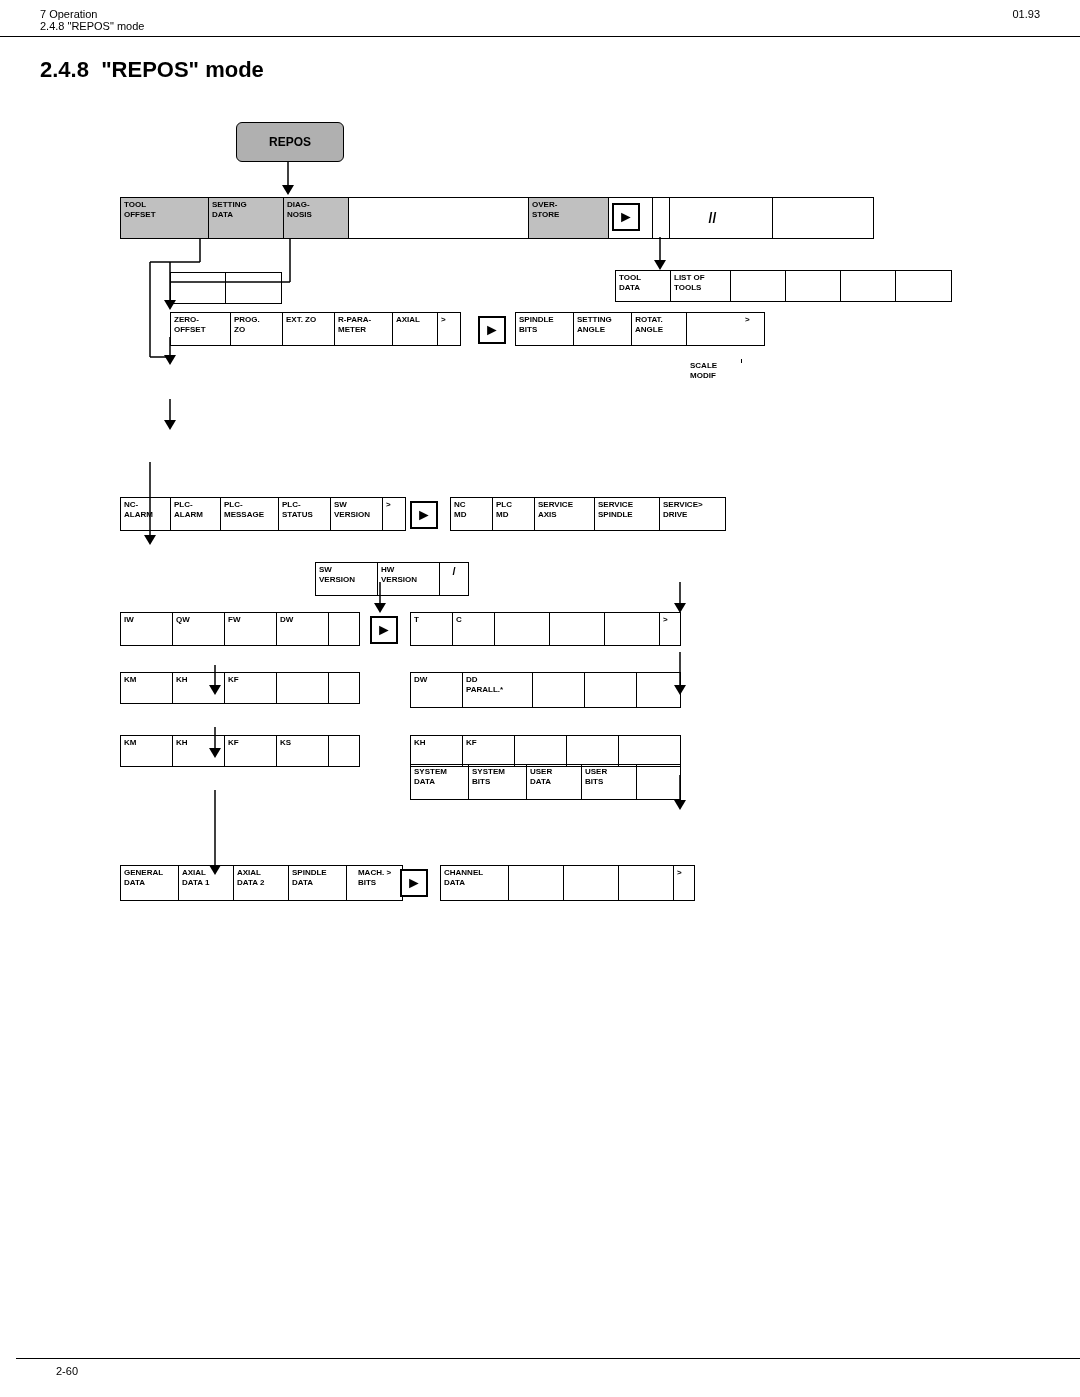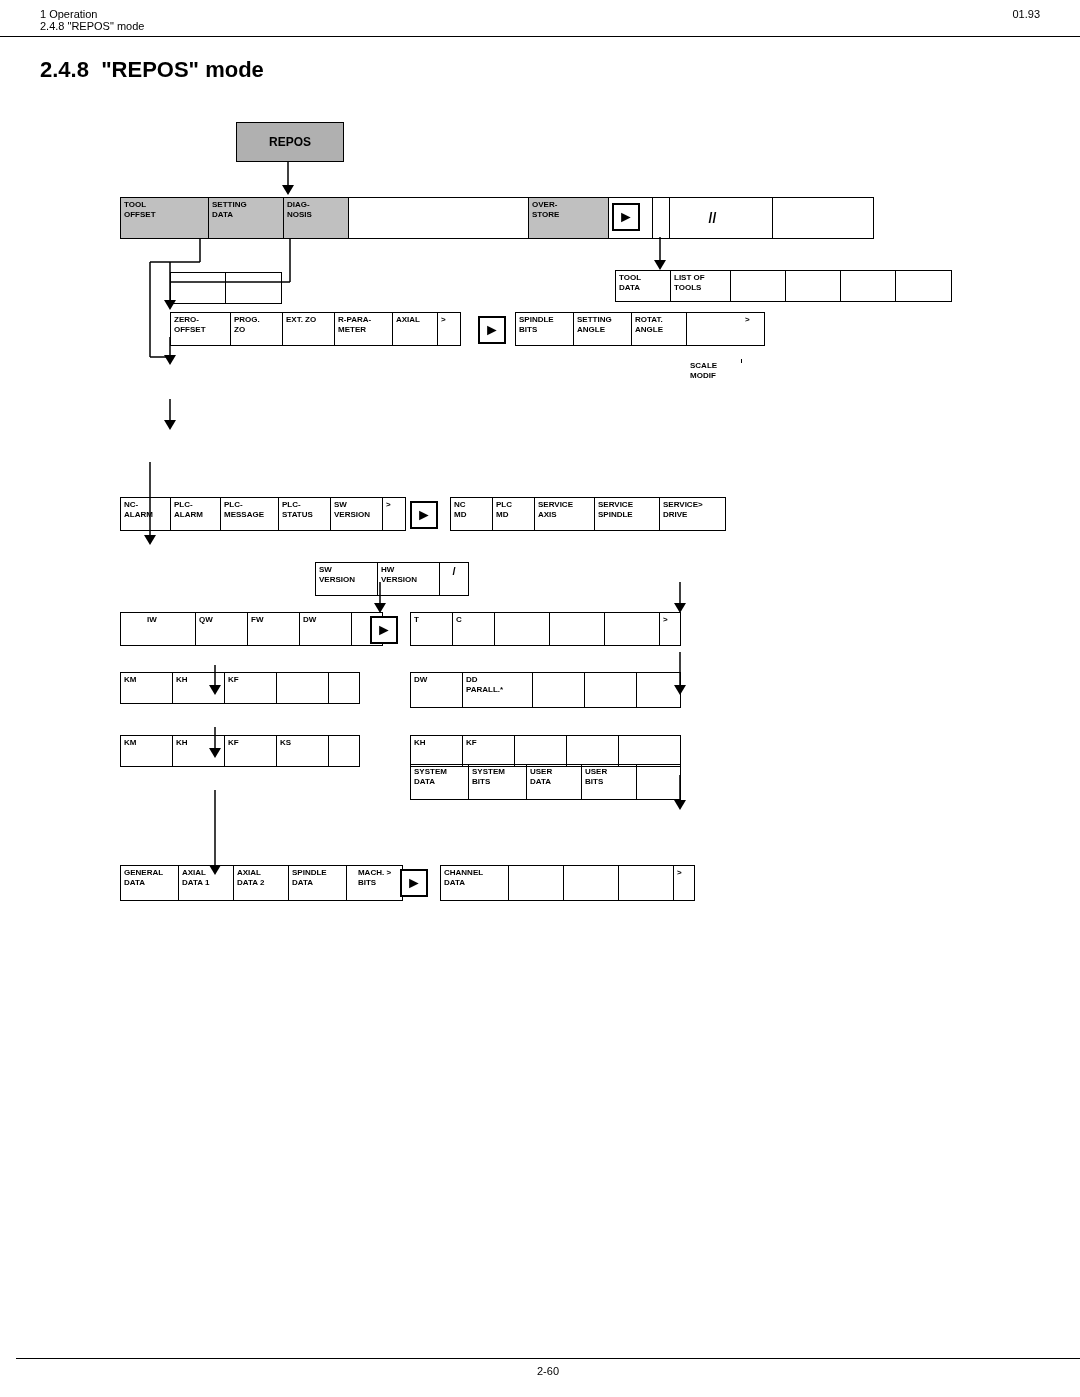--- a/index.html
+++ b/index.html
@@ -117,39 +117,39 @@
       pointer-events: none;
     }
 
     
     .footer {
       position: absolute;
       bottom: 20px;
       left: 16px;
       right: 0;
       display: flex;
-      justify-content: center;
+      justify-content: space-between;
       padding: 0 40px;
       font-size: 11px;
       border-top: 1px solid #000;
       padding-top: 6px;
     }
     .footer-center {
       text-align: center;
       flex: 1;
     }
   </style>
 </head>
 <body>
 
 <div class="page">
 
   <div class="header">
     <div>
-      <div>1  Operation</div>
+      <div>7  Operation</div>
       <div>2.4.8  "REPOS" mode</div>
     </div>
     <div>01.93</div>
   </div>
 
   <div class="content">
 
     <div class="section-title">
       <span>2.4.8</span>&nbsp;&nbsp;<span>"REPOS" mode</span>
     </div>
@@ -200,21 +200,21 @@
         <polygon points="149,758 155,768 161,758" fill="#000"></polygon>
 
         <line x1="620" y1="545" x2="620" y2="580" stroke="#000" stroke-width="1.5"></line>
         <polygon points="614,578 620,588 626,578" fill="#000"></polygon>
 
         <line x1="620" y1="475" x2="620" y2="498" stroke="#000" stroke-width="1.5"></line>
         <polygon points="614,496 620,506 626,496" fill="#000"></polygon>
 
       </svg>
 
-      <div class="box box-shaded" style="left:176px; top:15px; width:108px; height:40px; justify-content:center; align-items:center; font-size:12px; background:#b0b0b0;">
+      <div class="box box-shaded" style="left:176px; top:15px; width:108px; height:40px; justify-content:center; align-items:center; font-size:12px; background:#b0b0b0;border-radius:6px;">
         <span>REPOS</span>
       </div>
 
       <div class="multi-box" style="left:60px; top:90px; height:42px;">
         <div class="cell cell-shaded" style="width:88px; background:#c0c0c0;">
           <span>TOOL<br>OFFSET</span>
         </div>
         <div class="cell cell-shaded" style="width:75px; background:#c0c0c0;">
           <span>SETTING<br>DATA</span>
         </div>
@@ -278,21 +278,21 @@
 
       <div class="arrow-right" style="left:418px; top:209px;">►</div>
 
       <div class="multi-box" style="left:455px; top:205px; height:34px;">
         <div class="cell" style="width:58px;">
           <span>SPINDLE<br>BITS</span>
         </div>
         <div class="cell" style="width:58px;">
           <span>SETTING<br>ANGLE</span>
         </div>
-        <div class="cell" style="width:55px;">
+        <div class="cell" style="width:55px;text-align:center;">
           <span>ROTAT.<br>ANGLE</span>
         </div>
         <div class="cell" style="width:55px;margin-top:46px;">
           <span>SCALE<br>MODIF</span>
         </div>
         <div class="cell" style="width:22px;">
           <span>&gt;</span>
         </div>
       </div>
 
@@ -344,21 +344,21 @@
         </div>
         <div class="cell" style="width:62px;">
           <span>HW<br>VERSION</span>
         </div>
         <div class="cell" style="width:28px; font-size:11px; justify-content:center;">
           <span>/</span>
         </div>
       </div>
 
       <div class="multi-box" style="left:60px; top:505px; height:34px;">
-        <div class="cell" style="width:52px;margin-left:23px;">
+        <div class="cell" style="width:52px;">
           <span>IW</span>
         </div>
         <div class="cell" style="width:52px;">
           <span>QW</span>
         </div>
         <div class="cell" style="width:52px;">
           <span>FW</span>
         </div>
         <div class="cell" style="width:52px;">
           <span>DW</span>

